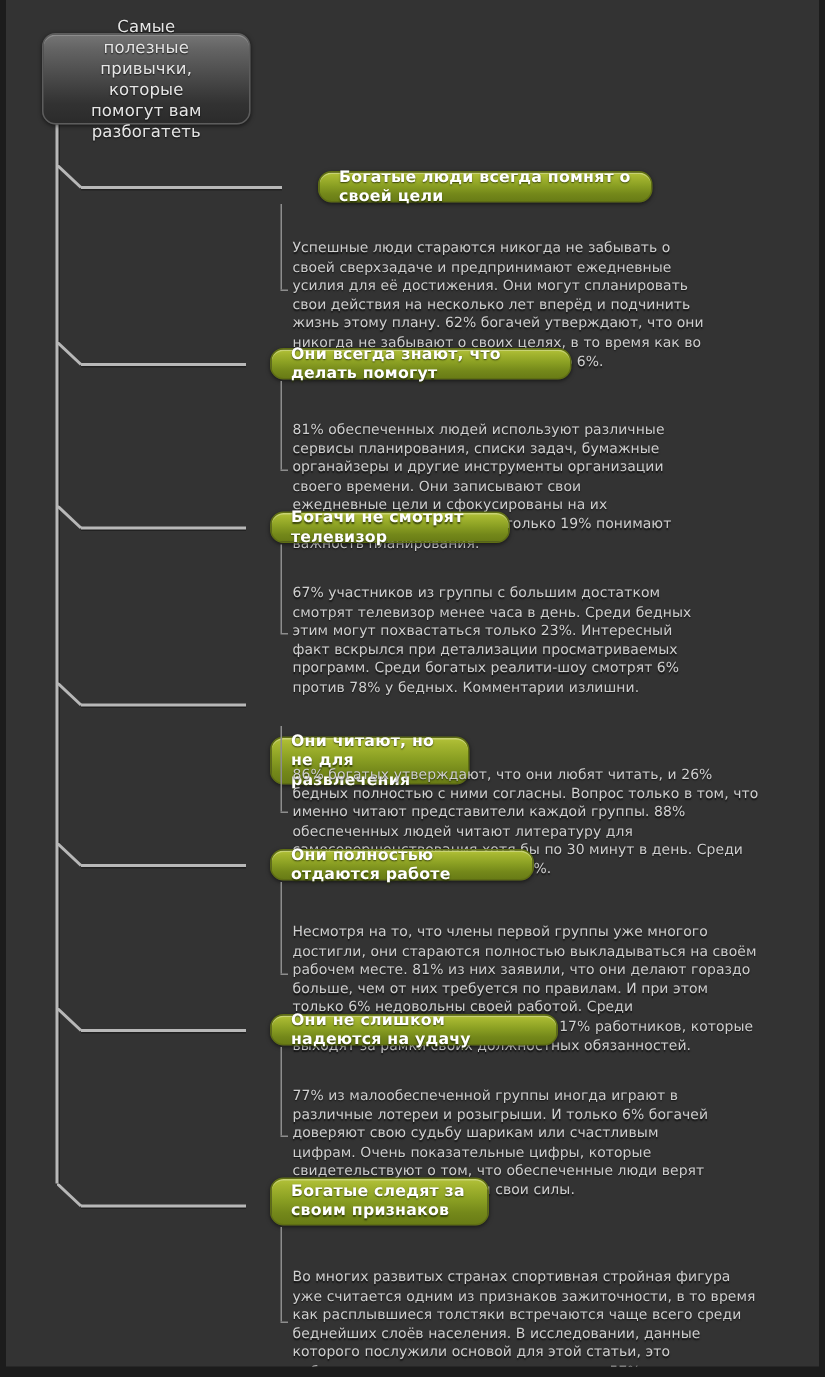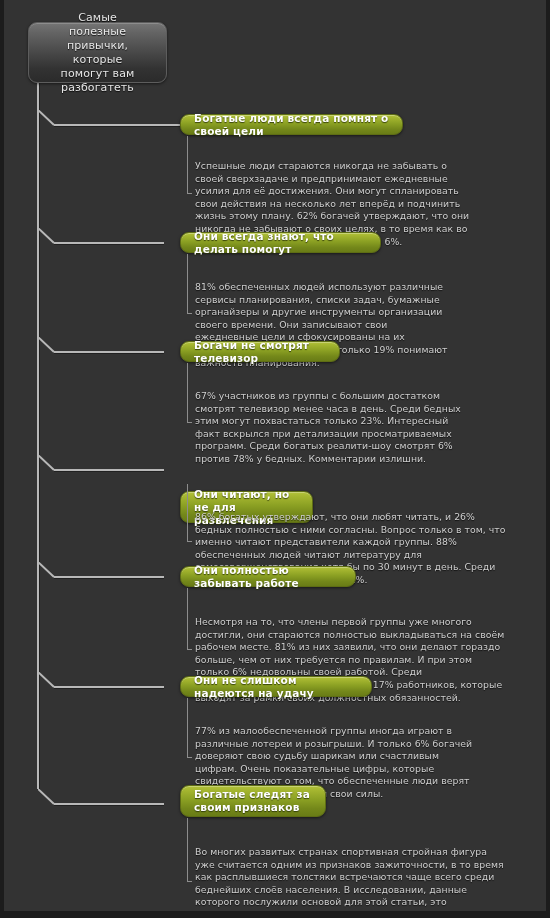--- a/index.html
+++ b/index.html
@@ -142,21 +142,21 @@
     <div class="label">Самые полезные привычки, которые помогут вам разбогатеть</div>
   </div>
 
   <div class="branch" style="top:110px; width:150px;">
     <svg class="diag" viewBox="0 0 17 16">
       <path d="M0 0 L16 15" stroke="#b8b8b8" stroke-width="2" fill="none"></path>
     </svg>
     <div class="horiz" style="width:134px;"></div>
   </div>
   <div class="topic" style="left:176px; top:114px;">
-    <div class="topic-node" style="width:223px; height:21px;">
+    <div class="topic-node" style="width:223px; height:21px;margin-left:32px;">
       <span class="label">Богатые люди всегда помнят о своей цели</span>
     </div>
     <div class="stub" style="left:7px; top:22px; height:57px;"></div>
     <div class="stub-tick" style="left:7px; top:79px;"></div>
     <div class="para" style="left:15px; top:46px; width:281px;">Успешные люди стараются никогда не забывать о своей сверхзадаче и предпринимают ежедневные усилия для её достижения. Они могут спланировать свои действия на несколько лет вперёд и подчинить жизнь этому плану. 62% богачей утверждают, что они никогда не забывают о своих целях, в то время как во второй группе таких нашлось только 6%.</div>
   </div>
 
   <div class="branch" style="top:228px; width:126px;">
     <svg class="diag" viewBox="0 0 17 16">
       <path d="M0 0 L16 15" stroke="#b8b8b8" stroke-width="2" fill="none"></path>
@@ -203,21 +203,21 @@
   </div>
 
   <div class="branch" style="top:562px; width:126px;">
     <svg class="diag" viewBox="0 0 17 16">
       <path d="M0 0 L16 15" stroke="#b8b8b8" stroke-width="2" fill="none"></path>
     </svg>
     <div class="horiz" style="width:110px;"></div>
   </div>
   <div class="topic" style="left:176px; top:566px;">
     <div class="topic-node" style="width:176px; height:21px;">
-      <span class="label">Они полностью забывать работе</span>
+      <span class="label">Они полностью отдаются работе</span>
     </div>
     <div class="stub" style="left:7px; top:22px; height:61px;"></div>
     <div class="stub-tick" style="left:7px; top:83px;"></div>
     <div class="para" style="left:15px; top:50px; width:311px;">Несмотря на то, что члены первой группы уже многого достигли, они стараются полностью выкладываться на своём рабочем месте. 81% из них заявили, что они делают гораздо больше, чем от них требуется по правилам. И при этом только 6% недовольны своей работой. Среди малообеспеченных нашлось менее 17% работников, которые выходят за рамки своих должностных обязанностей.</div>
   </div>
 
   <div class="branch" style="top:672px; width:126px;">
     <svg class="diag" viewBox="0 0 17 16">
       <path d="M0 0 L16 15" stroke="#b8b8b8" stroke-width="2" fill="none"></path>
     </svg>

